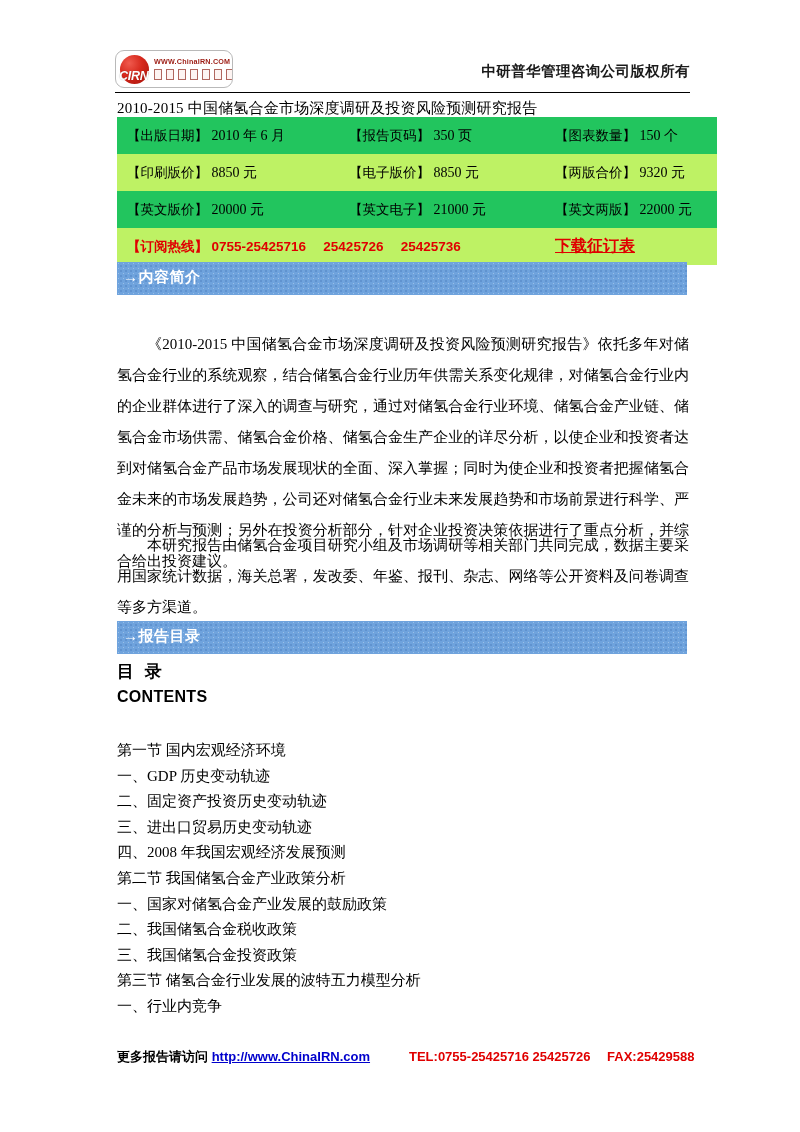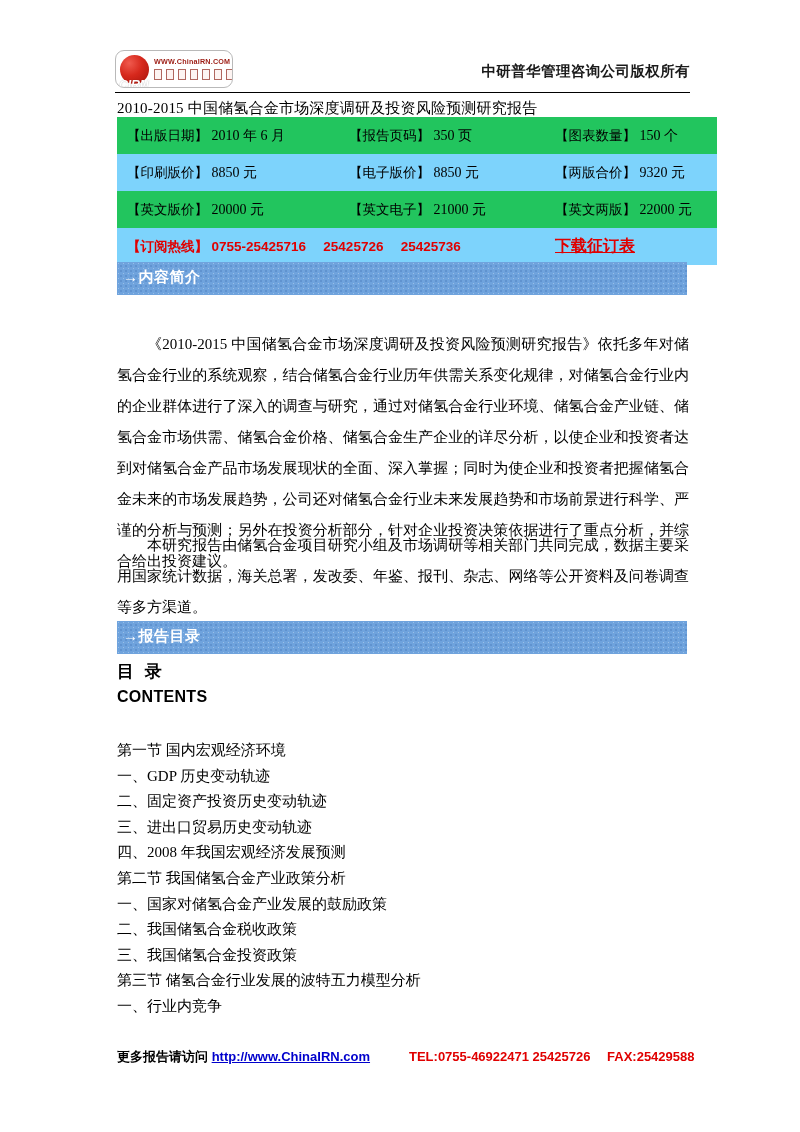--- a/index.html
+++ b/index.html
@@ -47,21 +47,21 @@
     left: 4px;
     top: 4px;
     width: 29px;
     height: 29px;
     border-radius: 50%;
     background: radial-gradient(circle at 32% 28%, #f05a4e 0%, #d6281c 45%, #a5120a 100%);
   }
   .logo-cirn {
     position: absolute;
     left: 3px;
-    top: 27px;
+    top: 18px;
     width: 54px;
     font-family: "Liberation Sans", sans-serif;
     font-style: italic;
     font-weight: bold;
     font-size: 12.5px;
     color: #ffffff;
     letter-spacing: -0.3px;
     text-shadow: 0 0 1px rgba(0,0,0,.35);
   }
   .logo-url {
@@ -130,21 +130,21 @@
     table-layout: fixed;
   }
   .info-table tr { height: 37px; }
   .info-table td {
     padding: 0 0 0 10px;
     font-size: 14px;
     vertical-align: middle;
     white-space: nowrap;
   }
   .row-white { background: #22c55e; }
-  .row-blue  { background: #7dd3fc; }
+  .row-blue  { background: #bef264; }
   .lbl { font-size: 13.5px; }
   .val { font-size: 14px; }
   .col-a { width: 212px; }
   .col-b { width: 196px; }
   .col-c { width: 162px; }
   .hot-label {
     color: #e00000;
     font-weight: bold;
     font-size: 13.5px;
   }
@@ -398,16 +398,16 @@
     <div class="toc-item">第三节  储氢合金行业发展的波特五力模型分析</div>
     <div class="toc-item">一、行业内竞争</div>
   </div>
 
   <div class="footer-rule"></div>
   <div class="footer">
     <div class="footer-left">
       <span>更多报告请访问</span>
       <span class="footer-link">http://www.ChinaIRN.com</span>
     </div>
-    <div class="footer-right">TEL:0755-46922471 25425726　 FAX:25429588</div>
+    <div class="footer-right">TEL:0755-25425716 25425726　 FAX:25429588</div>
   </div>
 
 </div>
 
 </body></html>

